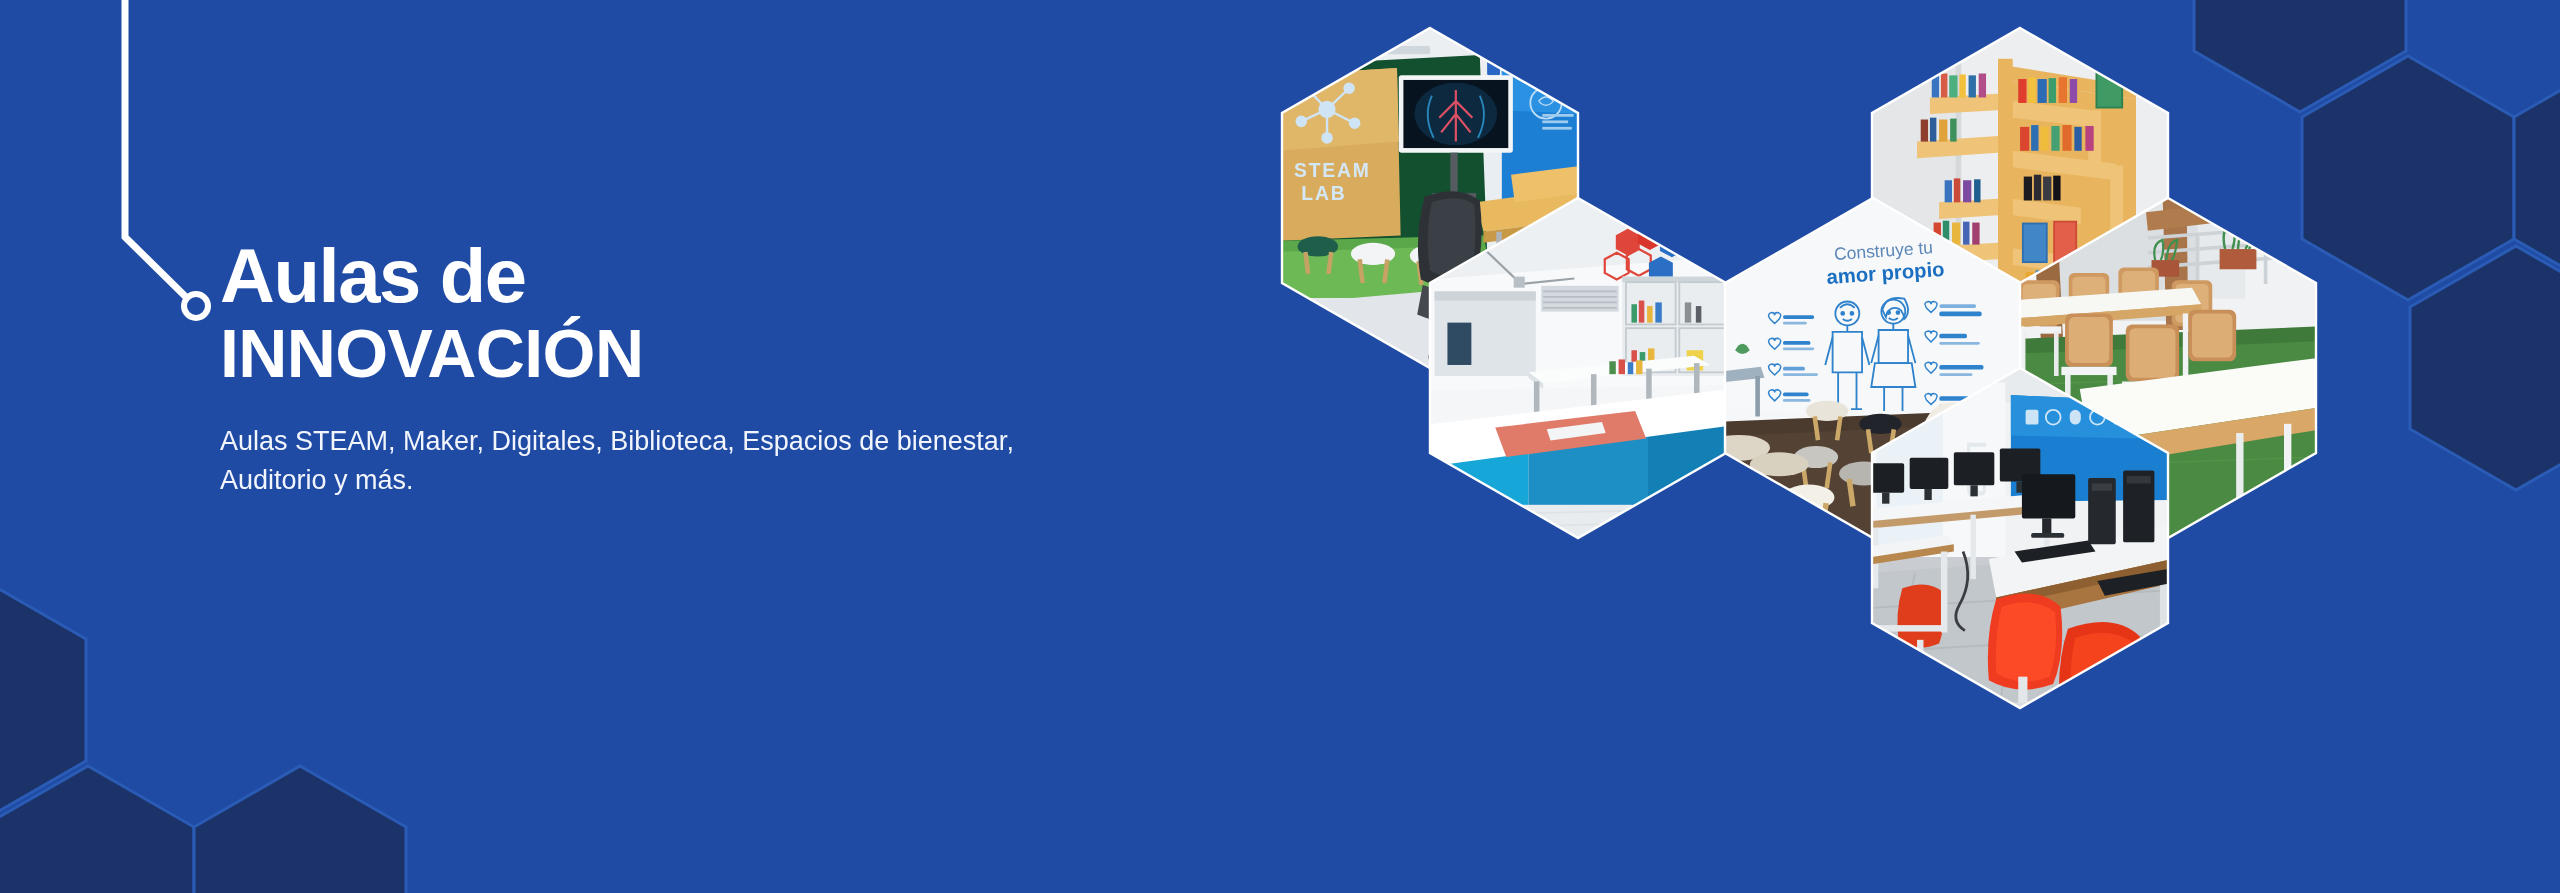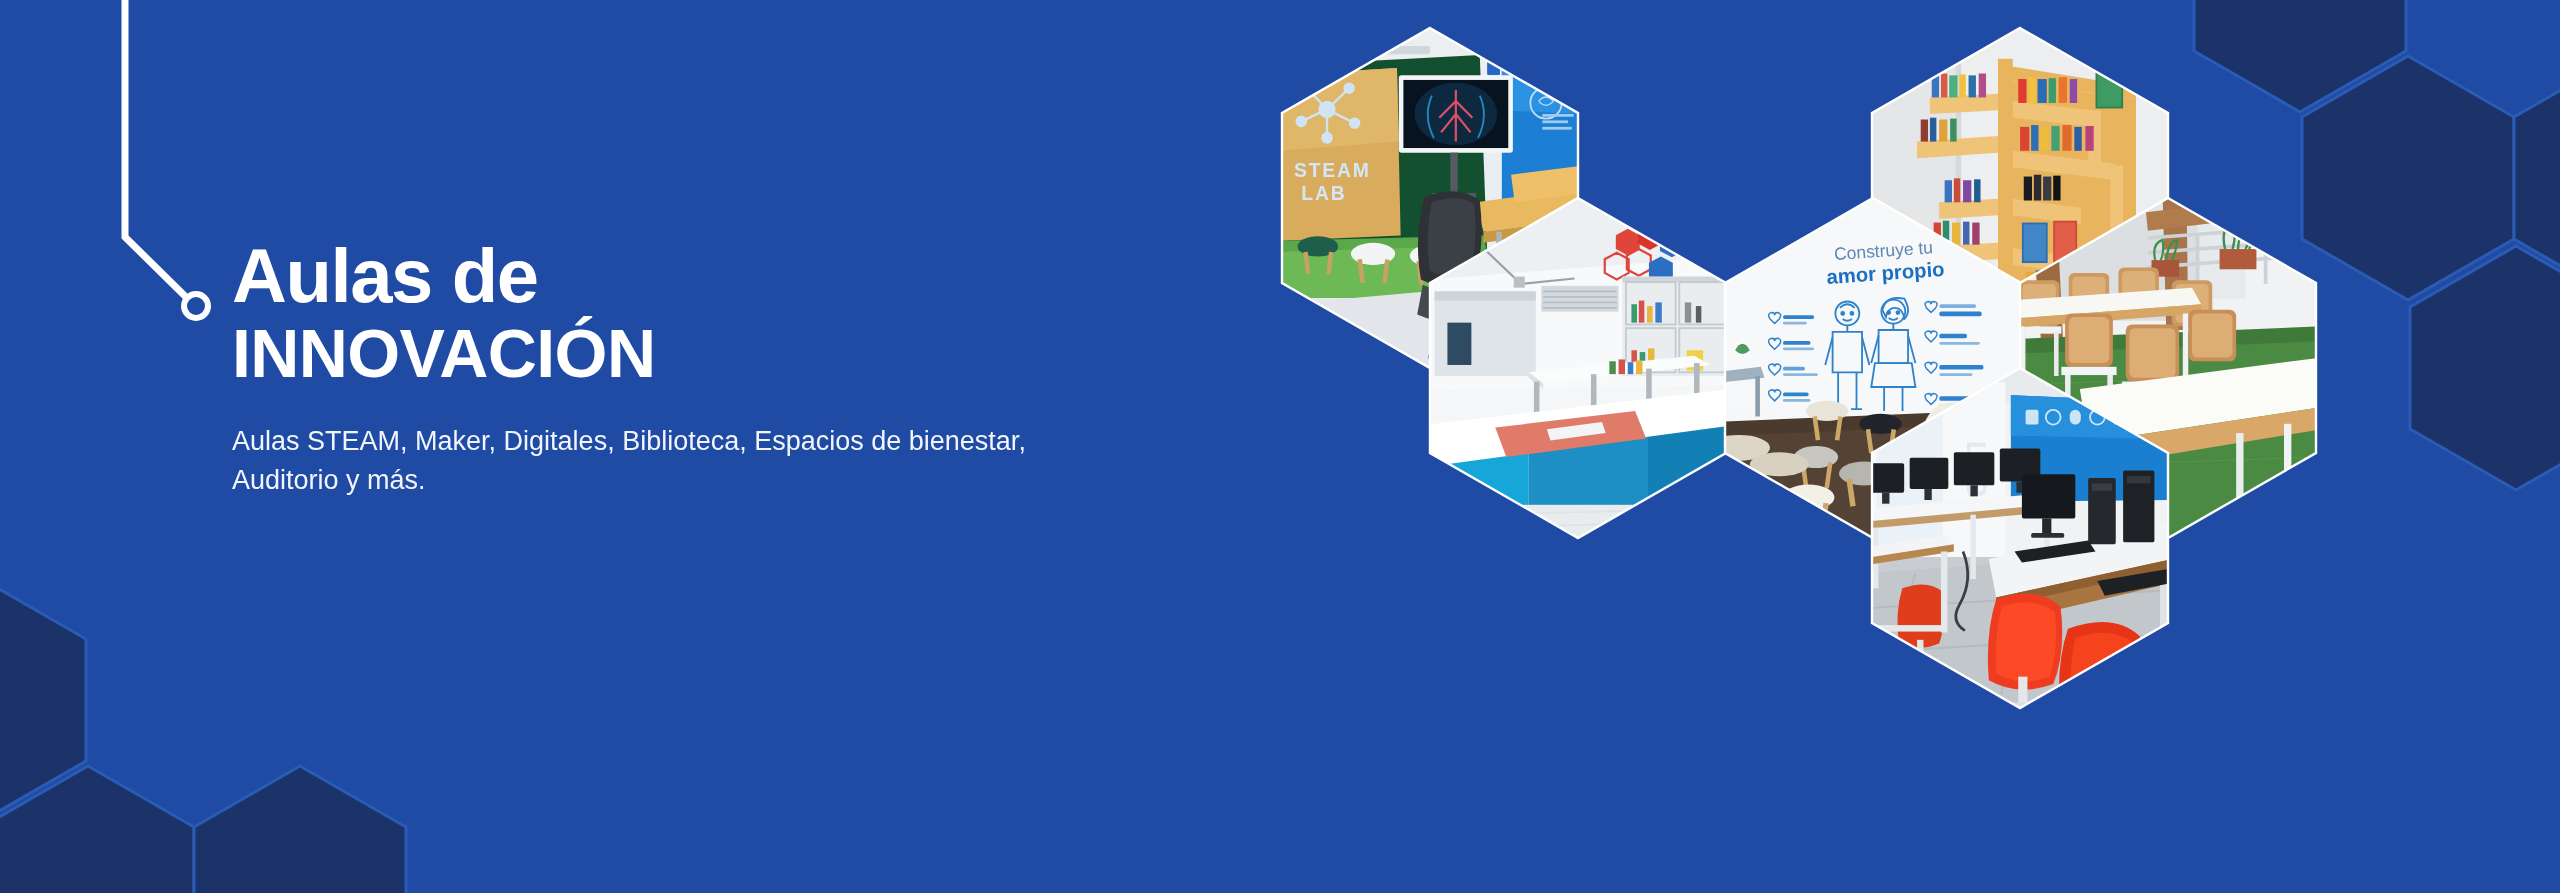--- a/index.html
+++ b/index.html
@@ -32,21 +32,21 @@
     position: absolute;
     left: 0;
     top: 0;
     width: 340px;
     height: 340px;
   }
 
   
   #text-block {
     position: absolute;
-    left: 232px;
+    left: 220px;
     top: 236px;
     width: 900px;
   }
   #title-line-1 {
     font-size: 76px;
     font-weight: 700;
     color: #ffffff;
     letter-spacing: -1.4px;
     line-height: 1.06;
     margin: 0;

